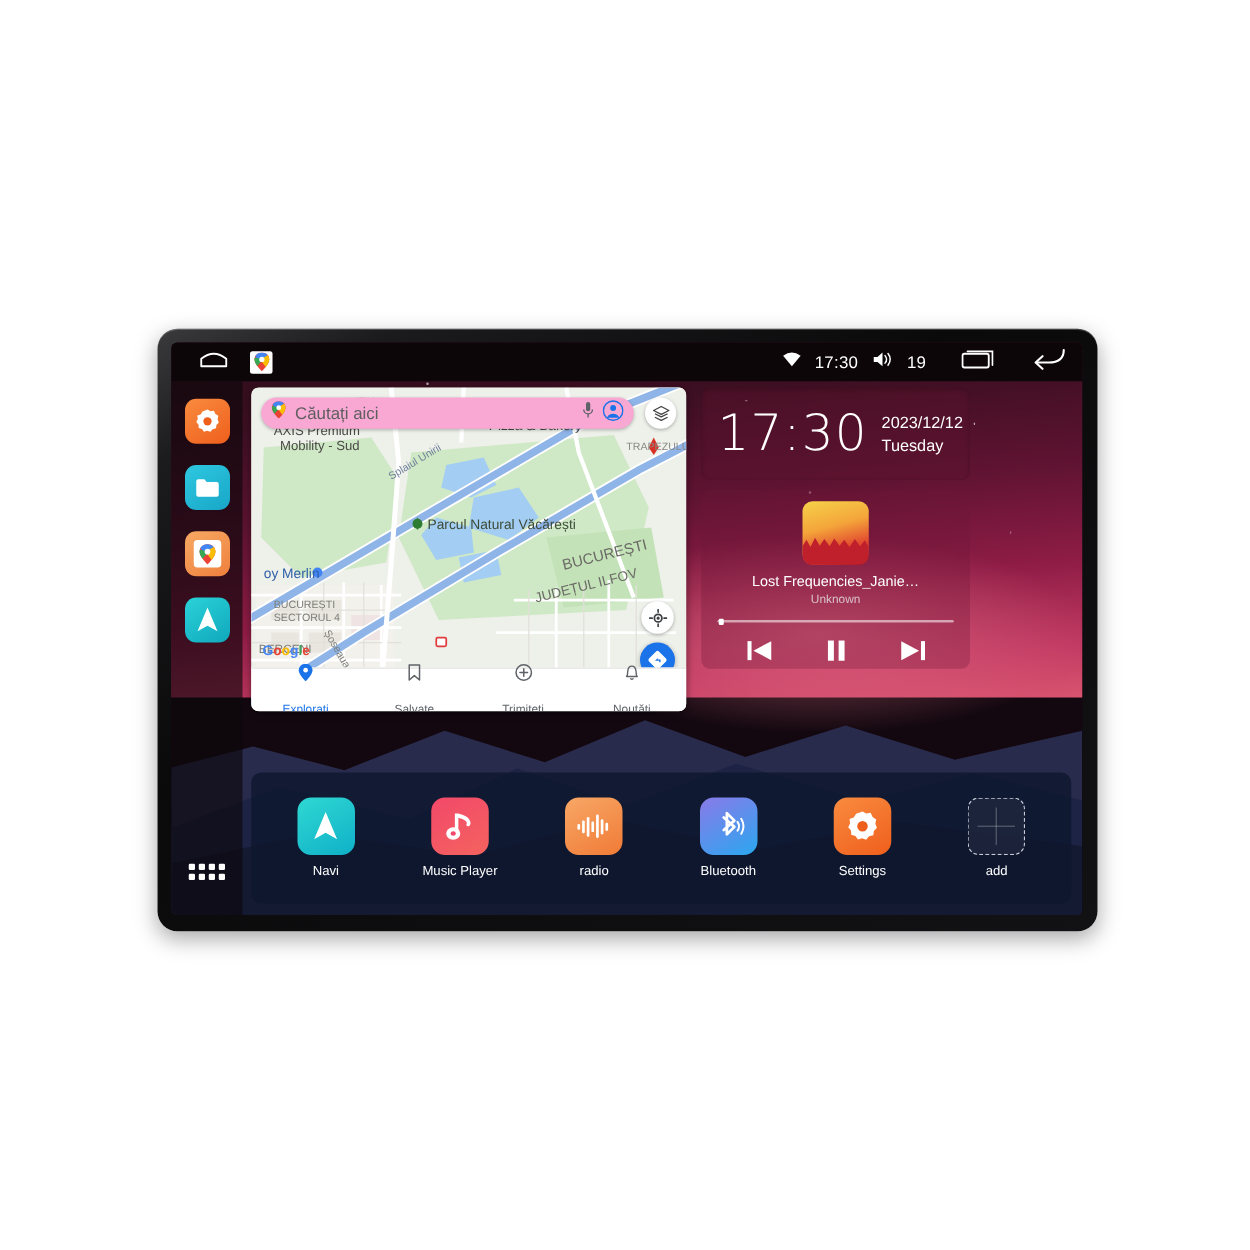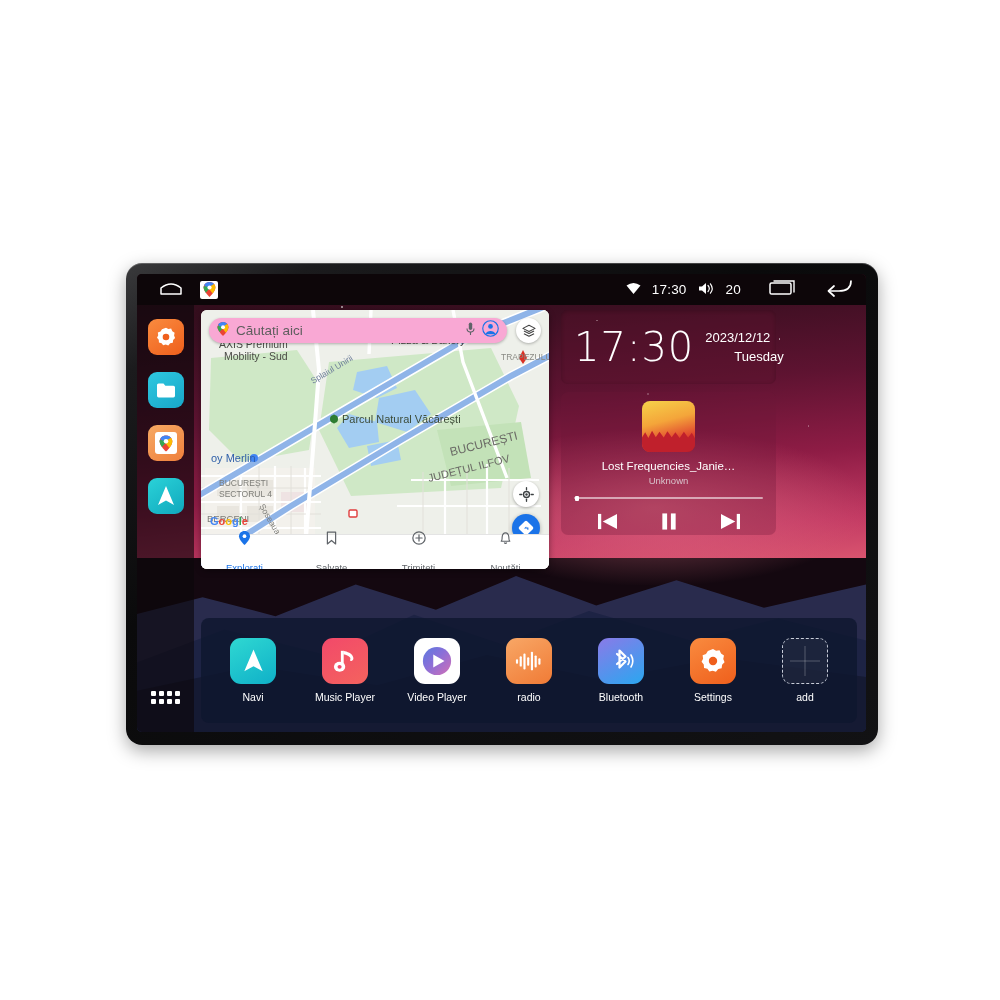--- a/index.html
+++ b/index.html
@@ -134,21 +134,21 @@
     position:absolute; left:424px; top:36px; width:215px; height:74px;
     border-radius:7px; z-index:20;
     background:rgba(90,18,45,.42);
     display:flex; align-items:center; padding:0 13px;
     box-shadow:0 1px 4px rgba(0,0,0,.22) inset;
   }
   #clock-time { font-size:40px; color:#fff; font-weight:300; letter-spacing:1px;
                 font-family:"DejaVu Sans", sans-serif; line-height:1; }
   #clock-right { margin-left:11px; display:flex; flex-direction:column; gap:4px; }
   #clock-date { font-size:13px; color:#fff; }
-  #clock-day  { font-size:13px; color:#fff;margin-left:29px; }
+  #clock-day  { font-size:13px; color:#fff; }
 
   
   #musicw {
     position:absolute; left:424px; top:118px; width:215px; height:143px;
     border-radius:7px; z-index:20;
     background:rgba(110,22,55,.30);
     display:flex; flex-direction:column; align-items:center; padding-top:9px;
   }
   #albumart {
     width:53px; height:53px; border-radius:8px; overflow:hidden; position:relative;
@@ -227,21 +227,21 @@
             </svg>
         </span>
         <span class="sb-text">17:30</span>
         <span>
           <svg width="17" height="13" viewBox="0 0 17 13">
             <path d="M1 4.5 H4 L8 1 V12 L4 8.5 H1 Z" fill="#fff"></path>
             <path d="M10 3.5 Q12.6 6.5 10 9.5" fill="none" stroke="#fff" stroke-width="1.2" stroke-linecap="round"></path>
             <path d="M12.4 1.8 Q16 6.5 12.4 11.2" fill="none" stroke="#fff" stroke-width="1.2" stroke-linecap="round"></path>
           </svg>
         </span>
-        <span class="sb-text">20</span>
+        <span class="sb-text">19</span>
         <span style="width:6px"></span>
         <span>
           <svg width="26" height="17" viewBox="0 0 26 17">
             <rect x="1" y="4" width="21" height="11" rx="1.6" fill="none" stroke="#fff" stroke-width="1.5"></rect>
             <path d="M5 2 H25 V13" fill="none" stroke="#fff" stroke-width="1.4" stroke-linecap="round"></path>
           </svg>
         </span>
         <span style="width:8px"></span>
         <span>
           <svg width="27" height="18" viewBox="0 0 27 18">
@@ -513,36 +513,20 @@
           <svg width="24" height="26" viewBox="0 0 22 24">
             <path d="M9.5 2.6 C13 3.6 17.5 4.6 18.6 8.6 C19.4 11.4 17 13 15.6 11.2 C17 9.4 15.4 7 9.5 5.8 Z" fill="#fff"></path>
             <rect x="7.2" y="2.6" width="2.6" height="14" fill="#fff"></rect>
             <ellipse cx="6" cy="17.4" rx="5.2" ry="4.6" fill="#fff"></ellipse>
             <ellipse cx="6" cy="17.4" rx="1.9" ry="1.7" fill="#f2496a"></ellipse>
           </svg>
         </div>
         <div class="app-lb">Music Player</div>
       </div>
 
-      <div class="app">
-        <div class="app-ic" style="background:#ffffff;">
-          <svg width="32" height="32" viewBox="0 0 34 34">
-            <defs>
-              <linearGradient id="vpg" x1="0" y1="0" x2="1" y2="1">
-                <stop offset="0%" stop-color="#5a7ae0"></stop>
-                <stop offset="45%" stop-color="#8a6fd8"></stop>
-                <stop offset="100%" stop-color="#d26fb6"></stop>
-              </linearGradient>
-            </defs>
-            <circle cx="17" cy="17" r="15" fill="url(#vpg)"></circle>
-            <path d="M13 10 L25 17 L13 24 Z" fill="#fff"></path>
-          </svg>
-        </div>
-        <div class="app-lb">Video Player</div>
-      </div>
 
       <div class="app">
         <div class="app-ic" style="background:linear-gradient(150deg,#f8a766,#f07b36);">
           <svg width="28" height="24" viewBox="0 0 30 24">
             <g fill="#fff">
               <rect x="1" y="10" width="2.3" height="5" rx="1"></rect>
               <rect x="5" y="7" width="2.3" height="11" rx="1"></rect>
               <rect x="9" y="4" width="2.3" height="17" rx="1"></rect>
               <rect x="13" y="8" width="2.3" height="9" rx="1"></rect>
               <rect x="17" y="2" width="2.3" height="20" rx="1"></rect>

